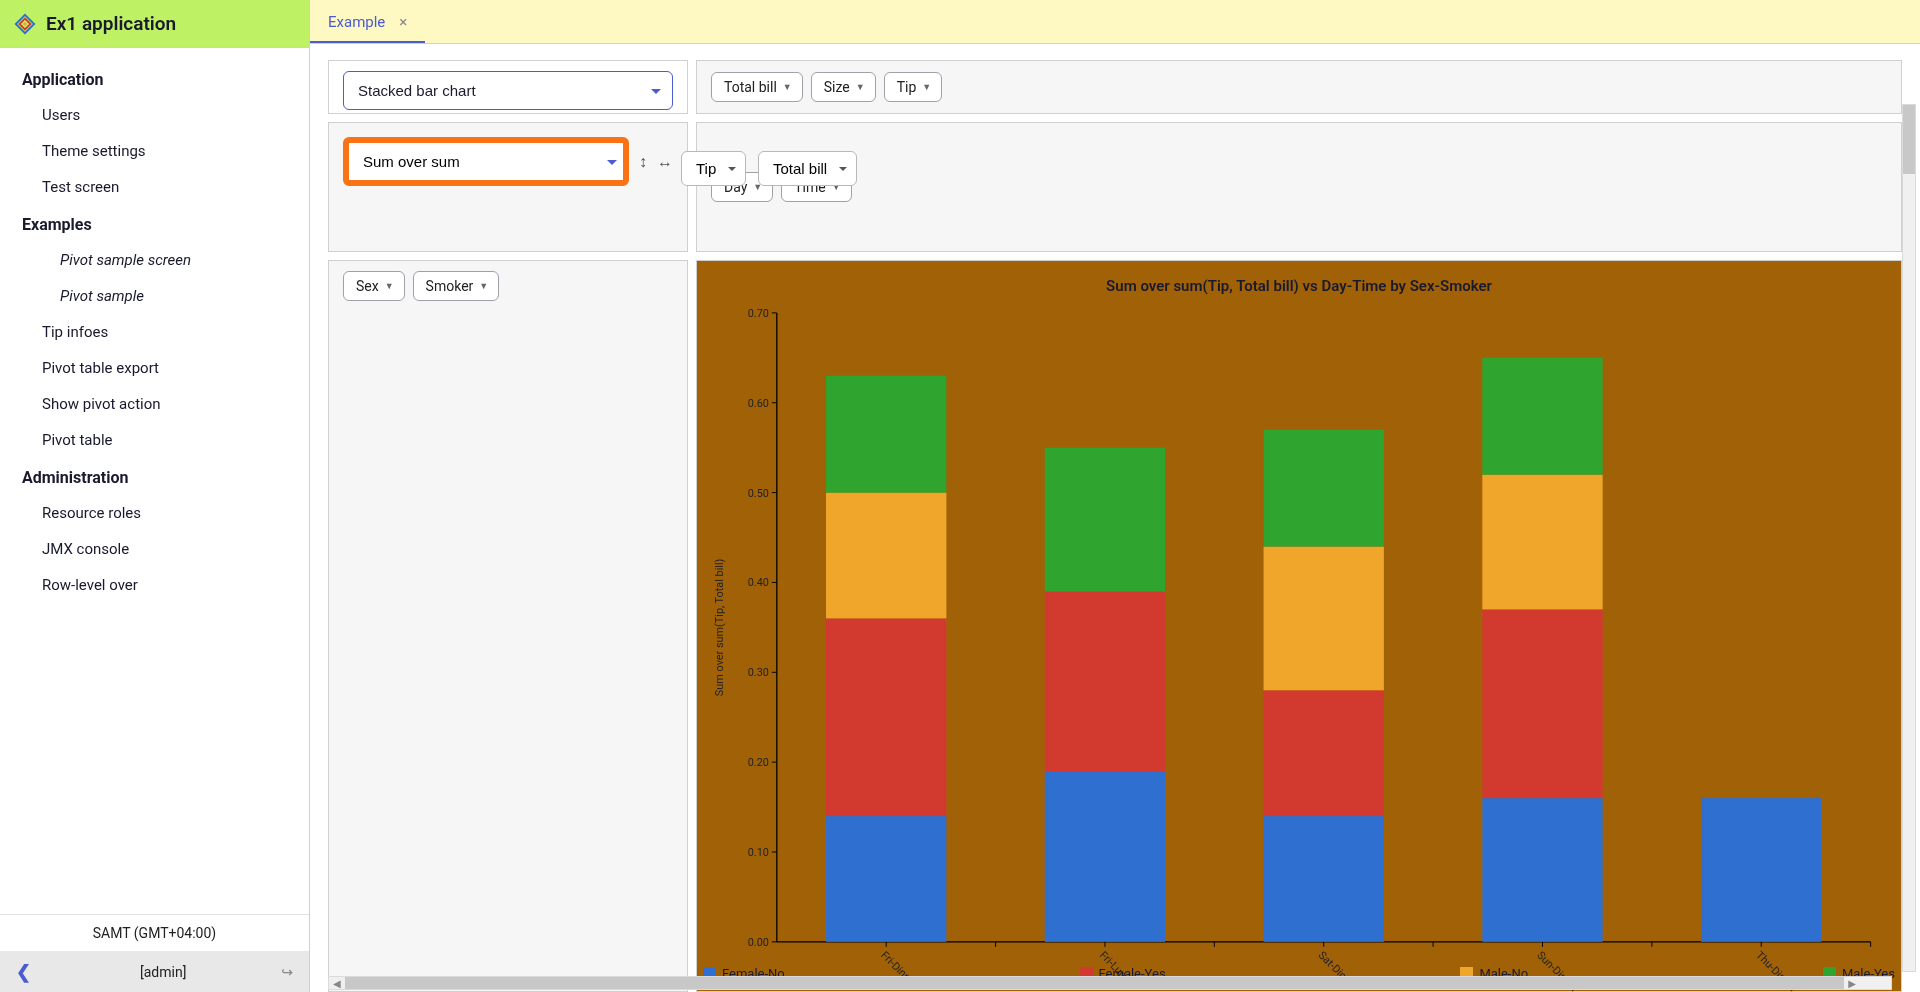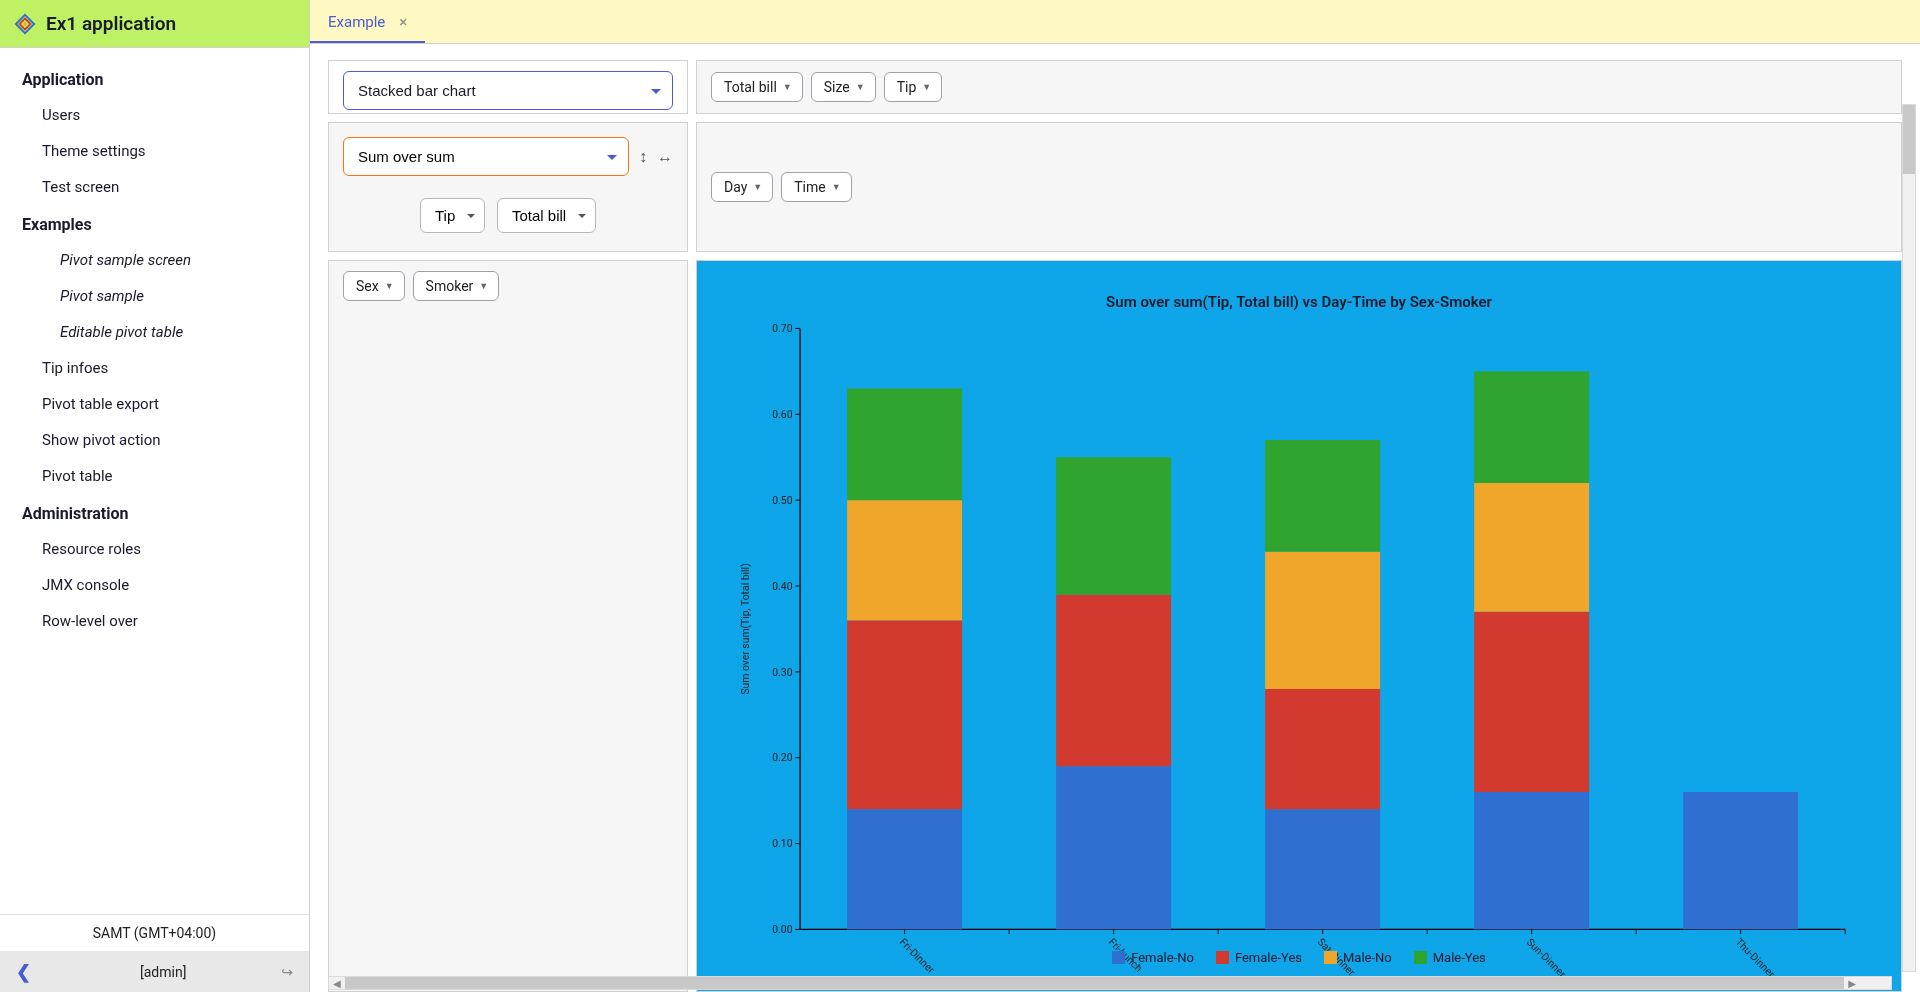--- a/index.html
+++ b/index.html
@@ -25,39 +25,39 @@
 .tab-close { margin-left: 14px; color: #888; font-size: 15px; cursor: pointer; }
 .content { flex: 1; padding: 16px 18px 0 18px; overflow: hidden; position: relative; }
 .pivot-grid { display: grid; grid-template-columns: 360px 1fr; grid-template-rows: 54px 130px 1fr; gap: 8px; height: 100%; }
 .cell { background: #f6f6f6; border: 1px solid #d0d0d0; padding: 10px 14px; display: flex; align-items: flex-start; flex-wrap: wrap; gap: 8px; }
 .cell.white { background: #fff; }
 .cell.renderer { grid-row: 1; grid-column: 1; align-items: center; }
 .cell.top-fields { grid-row: 1; grid-column: 2; align-items: center; }
 .cell.aggregator { grid-row: 2; grid-column: 1; flex-direction: column; align-items: center; justify-content: flex-start; padding-top: 14px; }
 .cell.col-fields { grid-row: 2; grid-column: 2; align-items: center; }
 .cell.row-fields { grid-row: 3; grid-column: 1; align-content: flex-start; }
-.cell.chart { grid-row: 3; grid-column: 2; background: #0ea5e9; padding: 22px; position: relative; }
+.cell.chart { grid-row: 3; grid-column: 2; background: #a16207; padding: 6px; position: relative; }
 .select-full { width: 100%; padding: 10px 32px 10px 14px; border: 1px solid #4b5bd1; border-radius: 6px; background: #fff; color: #1a1a2e; font-size: 15px; appearance: none; cursor: pointer; position: relative; }
 .select-wrap { position: relative; width: 100%; }
 .select-wrap::after { content: ""; position: absolute; right: 12px; top: 50%; margin-top: -2px; border: 5px solid transparent; border-top-color: #4b5bd1; pointer-events: none; }
 .agg-row1 { display: flex; width: 100%; align-items: center; gap: 10px; }
 .agg-select-wrap { flex: 1; position: relative; }
 .agg-select-wrap::after { content: ""; position: absolute; right: 12px; top: 50%; margin-top: -2px; border: 5px solid transparent; border-top-color: #4b5bd1; pointer-events: none; }
-.select-agg { width: 100%; padding: 10px 32px 10px 14px; border: 1px solid #f97316; border-radius: 6px; background: #fff; font-size: 15px; appearance: none; cursor: pointer; }
+.select-agg { width: 100%; padding: 10px 32px 10px 14px; border: 6px solid #f97316; border-radius: 6px; background: #fff; font-size: 15px; appearance: none; cursor: pointer; }
 .arrow-v, .arrow-h { color: #555; cursor: pointer; font-size: 16px; }
 .agg-row2 { display: flex; gap: 12px; margin-top: 14px; }
 .small-select-wrap { position: relative; }
 .small-select-wrap::after { content: ""; position: absolute; right: 10px; top: 50%; margin-top: -2px; border: 4px solid transparent; border-top-color: #555; pointer-events: none; }
 .select-small { padding: 8px 28px 8px 14px; border: 1px solid #b8b8b8; border-radius: 6px; background: #fff; font-size: 15px; appearance: none; cursor: pointer; }
 .chip { display: inline-flex; align-items: center; padding: 6px 10px 6px 12px; border: 1px solid #a0a0a8; border-radius: 6px; background: #fff; font-size: 14px; color: #222; cursor: pointer; }
 .chip .caret { margin-left: 6px; font-size: 9px; color: #666; }
 .chart-area { width: 100%; height: 100%; position: relative; }
 .chart-title { text-align: center; font-size: 15px; font-weight: 600; color: #1a1a2e; margin: 10px 0 4px; }
 .chart-svg { position: absolute; left: 0; right: 0; top: 36px; bottom: 28px; }
-.legend { position: absolute; bottom: 4px; left: 0; right: 0; display: flex; justify-content: center; gap: 22px; font-size: 13px; }
+.legend { position: absolute; bottom: 4px; left: 0; right: 0; display: flex; justify-content: space-between; gap: 22px; font-size: 13px; }
 .legend-item { display: flex; align-items: center; gap: 6px; }
 .legend-sw { width: 13px; height: 13px; }
 .hscroll { position: absolute; left: 18px; right: 28px; bottom: 2px; height: 14px; background: #f0f0f0; border: 1px solid #dadada; display: flex; align-items: center; }
 .hscroll-thumb { height: 100%; background: #c8c8c8; }
 .vscroll { position: absolute; right: 4px; top: 60px; bottom: 20px; width: 14px; background: #f0f0f0; border: 1px solid #dadada; }
 .vscroll-thumb { width: 100%; background: #c8c8c8; }
 svg text { font-family: inherit; }
 </style>
 </head>
 <body>
@@ -78,21 +78,20 @@
 
     <div class="nav">
       <div class="nav-section-title">Application</div>
       <div class="nav-item">Users</div>
       <div class="nav-item">Theme settings</div>
       <div class="nav-item">Test screen</div>
 
       <div class="nav-section-title">Examples</div>
       <div class="nav-item sub">Pivot sample screen</div>
       <div class="nav-item sub">Pivot sample</div>
-      <div class="nav-item sub">Editable pivot table</div>
       <div class="nav-item">Tip infoes</div>
       <div class="nav-item">Pivot table export</div>
       <div class="nav-item">Show pivot action</div>
       <div class="nav-item">Pivot table</div>
 
       <div class="nav-section-title">Administration</div>
       <div class="nav-item">Resource roles</div>
       <div class="nav-item">JMX console</div>
       <div class="nav-item">Row-level over</div>
     </div>

